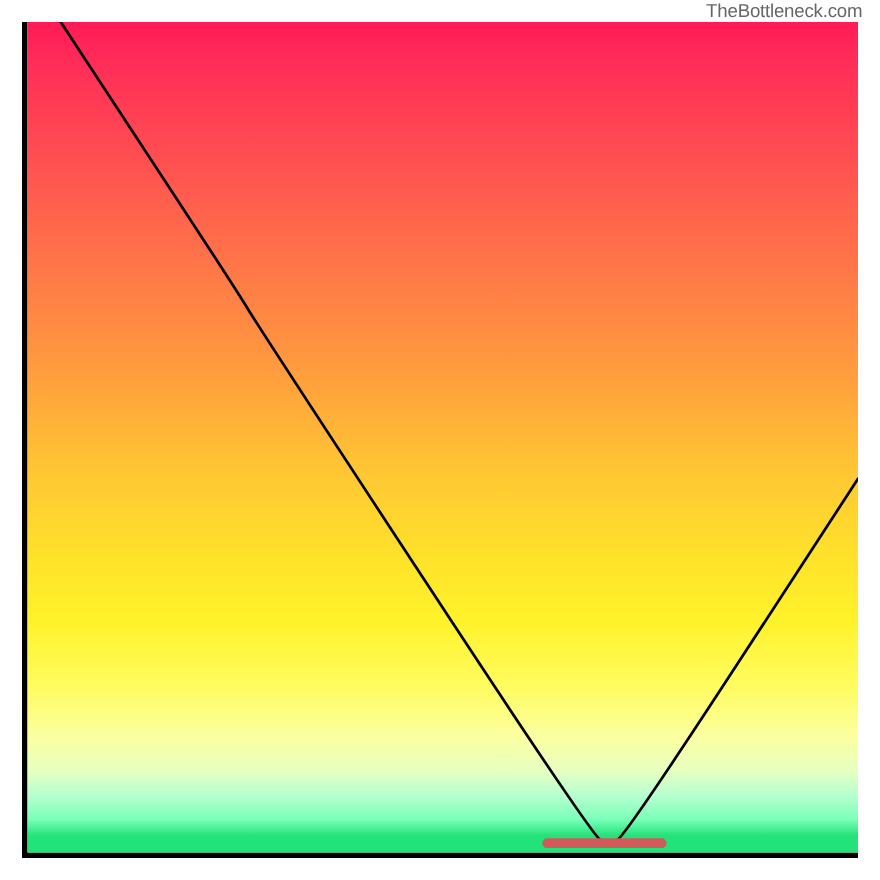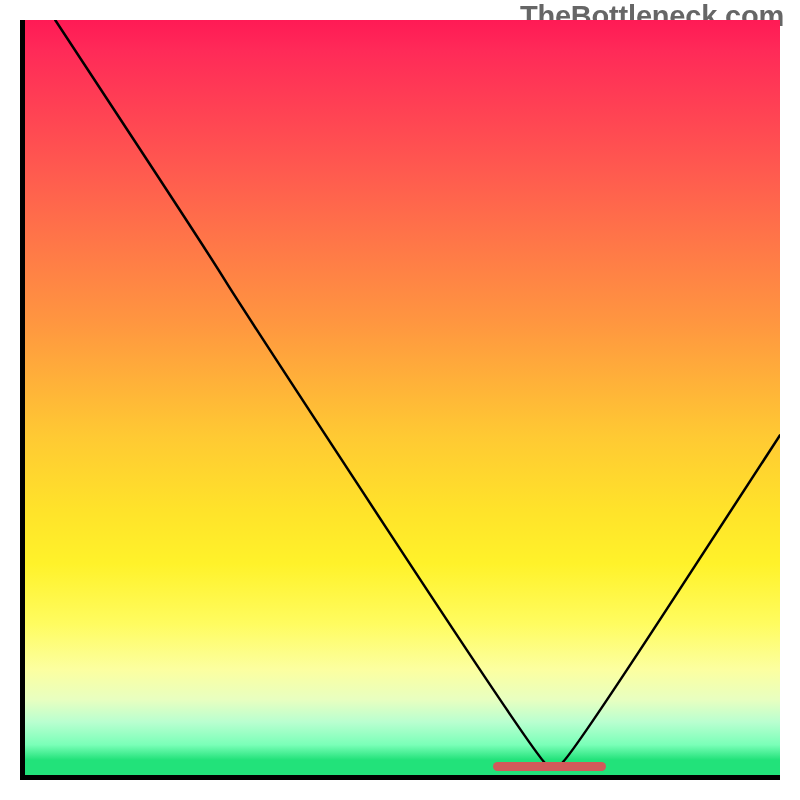--- a/index.html
+++ b/index.html
@@ -62,22 +62,22 @@
   #marker {
     position: absolute;
     height: 9px;
     border-radius: 5px;
     background: #d15a5a;
   }
   #watermark {
     position: absolute;
     top: 0px;
     right: 16px;
-    font-size: 29px;
-    font-weight: 700;
+    font-size: 17px;
+    font-weight: 400;
     color: #666666;
     letter-spacing: -0.2px;
   }
 </style>
 </head>
 <body>
 
 <div id="container">
   <div id="watermark">TheBottleneck.com</div>
 

